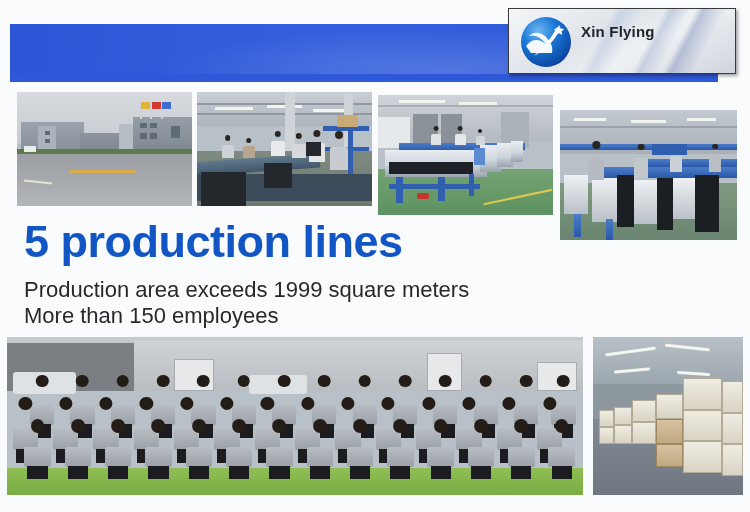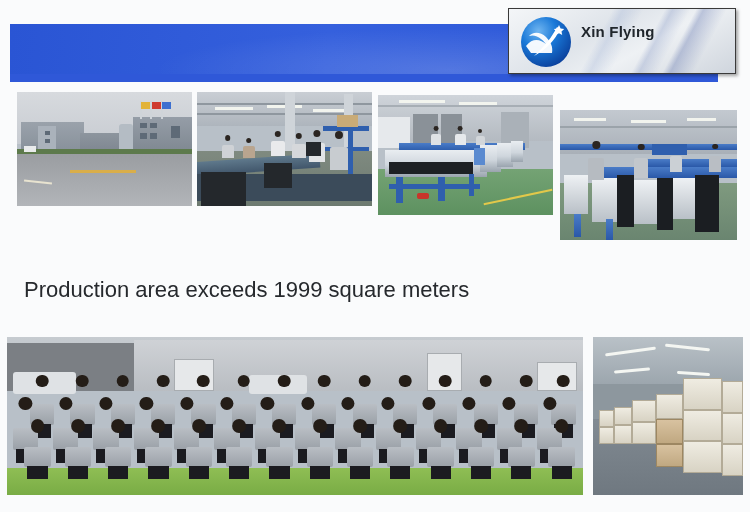--- a/index.html
+++ b/index.html
@@ -609,15 +609,17 @@
     <div class="p6-crate wood" style="left:42%;top:52%;width:18%;height:16%;"></div>
     <div class="p6-crate wood" style="left:42%;top:68%;width:18%;height:14%;"></div>
     <div class="p6-crate" style="left:26%;top:40%;width:16%;height:14%;"></div>
     <div class="p6-crate" style="left:26%;top:54%;width:16%;height:14%;"></div>
     <div class="p6-crate" style="left:14%;top:44%;width:12%;height:12%;"></div>
     <div class="p6-crate" style="left:14%;top:56%;width:12%;height:12%;"></div>
     <div class="p6-crate" style="left:4%;top:46%;width:10%;height:11%;"></div>
     <div class="p6-crate" style="left:4%;top:57%;width:10%;height:11%;"></div>
   </div>
 
+  <div class="headline">5 production lines</div>
   <div class="subline subline-1">Production area exceeds 1999 square meters</div>
+  <div class="subline subline-2">More than 150 employees</div>
 
 </div>
 
 </body></html>

